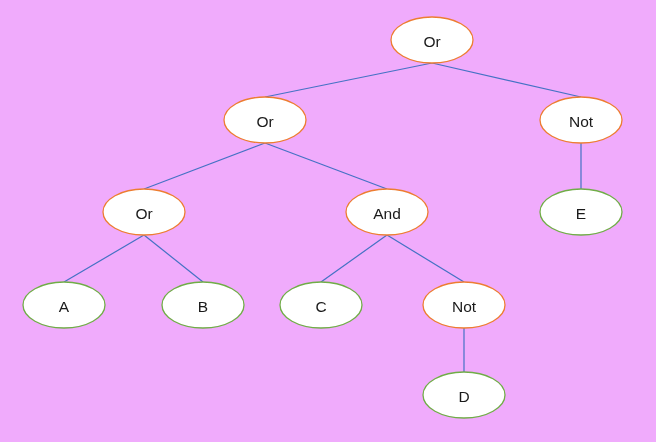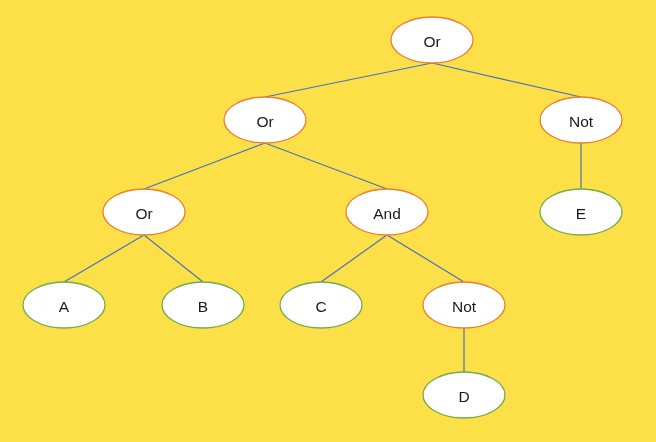--- a/index.html
+++ b/index.html
@@ -10,21 +10,21 @@
   body {
     width: 656px;
     height: 442px;
     overflow: hidden;
     font-family: "Liberation Sans", sans-serif;
   }
   #diagram-root {
     position: relative;
     width: 656px;
     height: 442px;
-    background: #fde047;
+    background: #f0abfc;
   }
   svg#tree-svg {
     position: absolute;
     left: 0;
     top: 0;
     width: 656px;
     height: 442px;
     display: block;
   }
   .edge-line {

